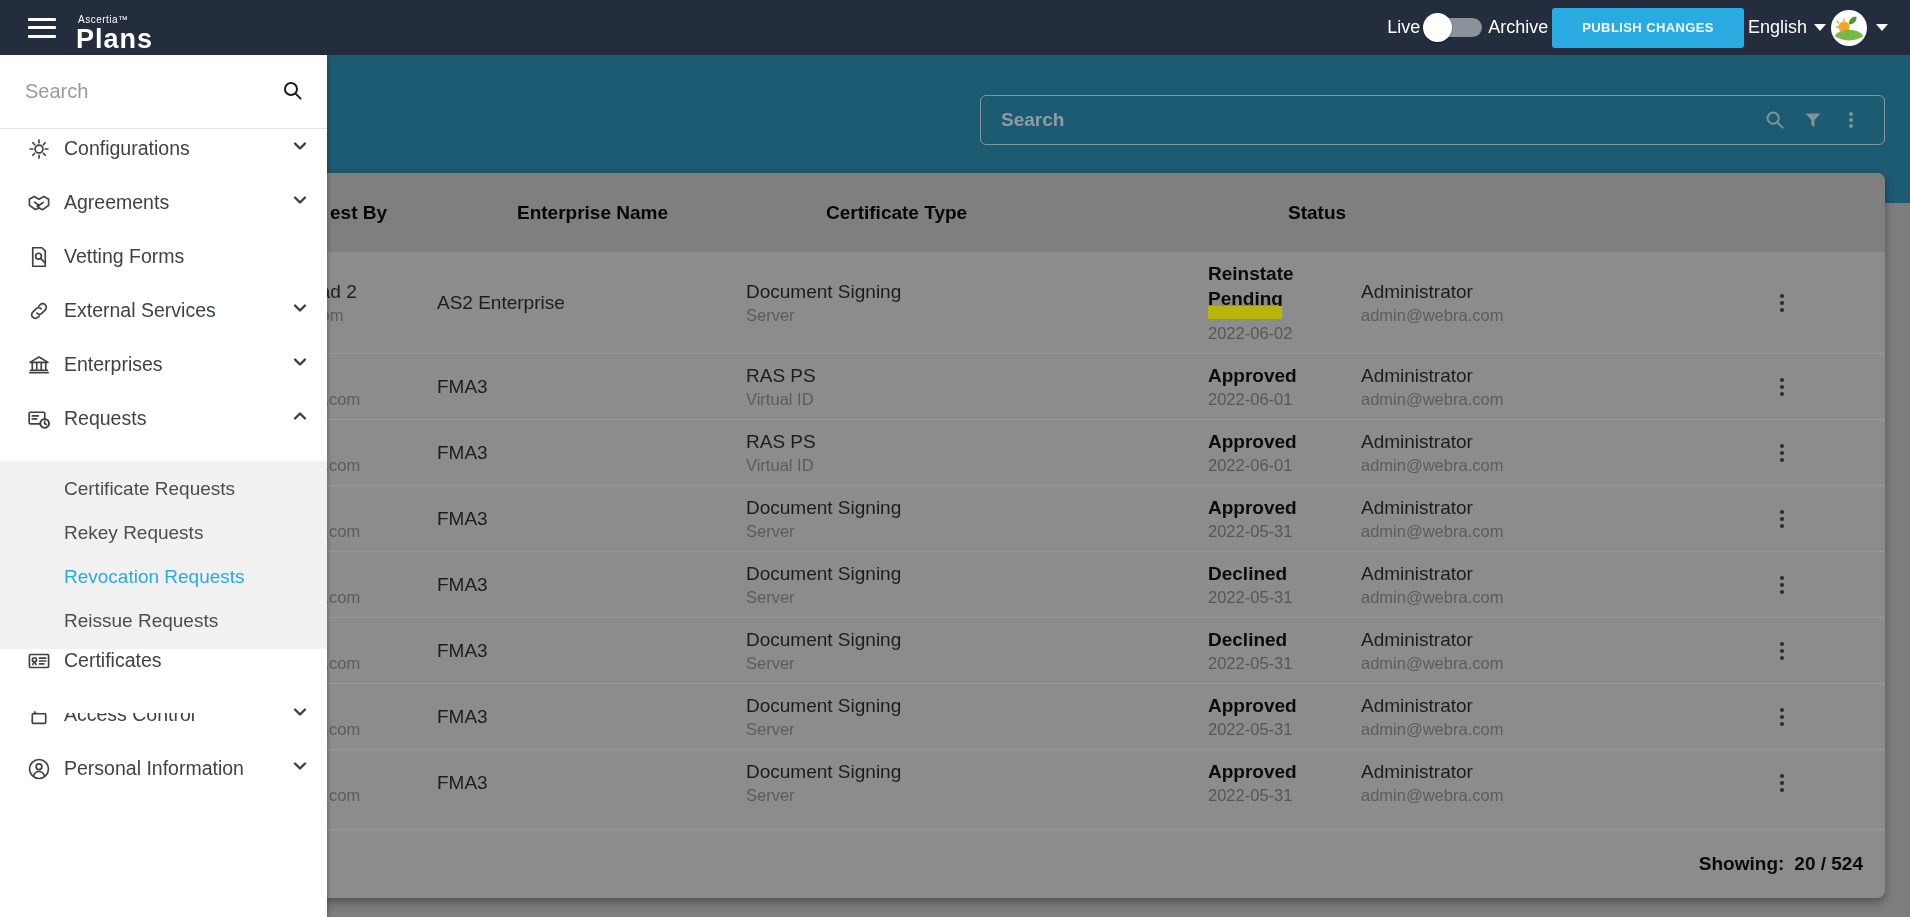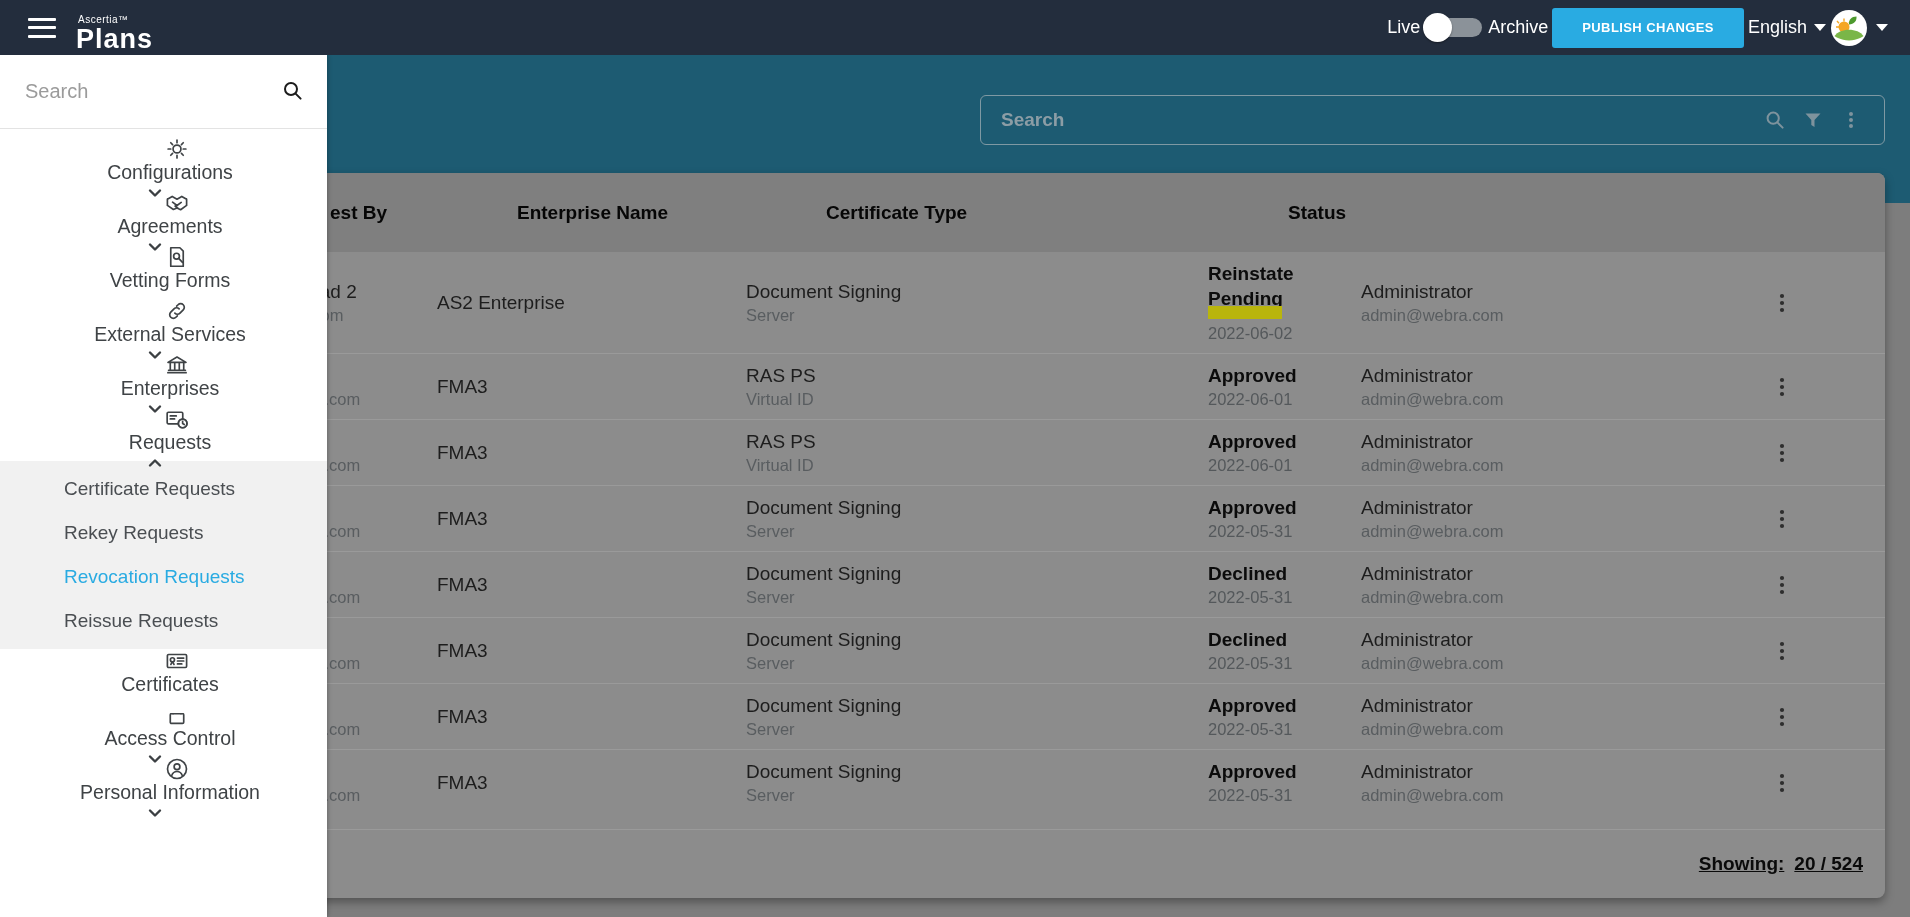--- a/index.html
+++ b/index.html
@@ -34,21 +34,21 @@
   
   .sidebar { position:absolute; left:0; top:55px; width:327px; height:862px; background:#fff;
              z-index:30; box-shadow:1px 0 4px rgba(0,0,0,.25); }
   .side-search { position:relative; height:74px; border-bottom:1px solid #e3e3e3;
                  display:flex; align-items:center; }
   .side-search input { border:none; outline:none; font-size:20px; color:#444;
                        padding-left:25px; width:255px; font-family:inherit; }
   .side-search input::placeholder { color:#9b9b9b; }
   .side-search .mag { position:absolute; right:22px; top:24px; }
   .nav-list { padding-top:8px; }
-  .nav-item { height:54px; display:flex; align-items:center; cursor:pointer;flex-direction:column; }
+  .nav-item { height:54px; display:flex; align-items:flex-start; cursor:pointer; }
   .nav-ic { width:24px; height:24px; margin-left:27px; flex:none; }
   .nav-ic svg { width:24px; height:24px; }
   .nav-label { font-size:19.5px; color:#3f4346; margin-left:13px; flex:1; }
   .chev { margin-right:18px; width:18px; height:18px; }
   .chev svg { width:18px; height:18px; transition:transform .1s; }
   .nav-item.expanded .chev svg { transform:rotate(180deg); }
   .submenu { background:#f1f1f1; padding:6px 0; }
   .sub-item { height:44px; display:flex; align-items:center; padding-left:64px;
               font-size:19px; color:#4a4e52; cursor:pointer; }
   .sub-item.active { color:#29abe2; }
@@ -79,21 +79,21 @@
   .trow + .trow { border-top:1px solid #9a9a9a; }
   .cell { display:flex; flex-direction:column; justify-content:center; padding-right:28px; }
   .cell .pri { font-size:19px; color:#1d1d1d; line-height:25px; }
   .cell .sub { font-size:16.5px; color:#595d60; line-height:22px; }
   .cell .status { font-size:19px; font-weight:700; color:#0b0b0b; line-height:25px; }
   .cell .date { font-size:16.5px; color:#54585b; line-height:22px; }
   .hl-bar { width:74px; height:13px; background:#b9b50c; margin:-5px 0 3px 0; }
   .kebab { display:flex; align-items:center; justify-content:center; cursor:pointer; }
   .pad-strip { height:15px; border-bottom:1px solid #9a9a9a; }
   .tfoot { flex:1; display:flex; align-items:center; justify-content:flex-end;
-           padding-right:22px; font-size:19px; font-weight:700; color:#0a0a0a; gap:10px;text-decoration:underline; }
+           padding-right:22px; font-size:19px; font-weight:700; color:#0a0a0a; gap:10px; }
 
   svg { display:block; }
 </style>
 </head>
 <body>
 
 <div class="main">
   <div class="teal-band"></div>
 
   <div class="main-search">

